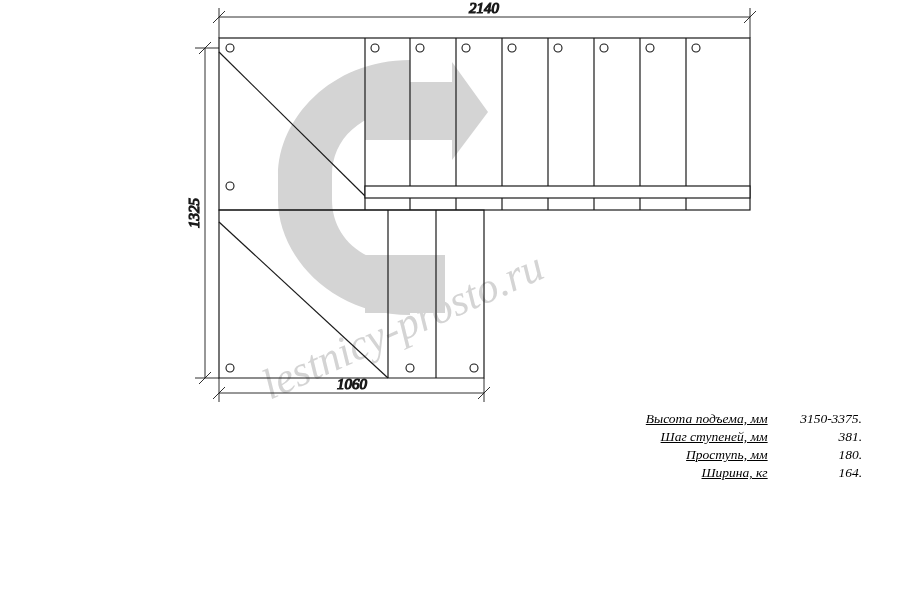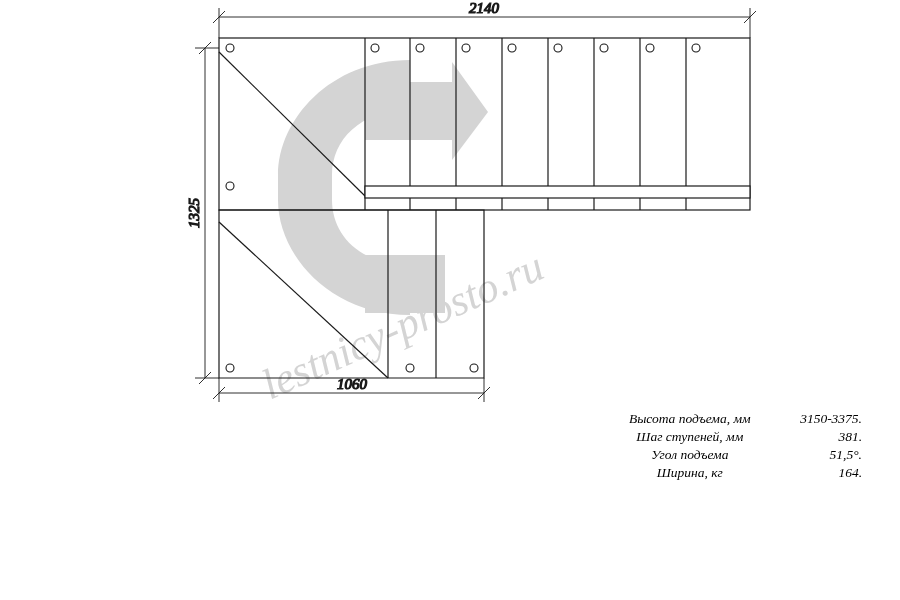--- a/index.html
+++ b/index.html
@@ -47,21 +47,22 @@
   #spec-table table {
     border-collapse: collapse;
     width: 100%;
   }
   #spec-table td {
     padding: 1px 0 1px 0;
     white-space: nowrap;
     line-height: 16px;
   }
   #spec-table td.label {
-    text-align: center;
+    text-align: right;
+    text-decoration: underline;
   }
   #spec-table td.value {
     text-align: right;
     padding-left: 12px;
   }
 </style>
 </head>
 <body>
 
 <div id="page">
@@ -182,22 +183,22 @@
       <tbody>
         <tr>
           <td class="label">Высота подъема, мм</td>
           <td class="value">3150-3375.</td>
         </tr>
         <tr>
           <td class="label">Шаг ступеней, мм</td>
           <td class="value">381.</td>
         </tr>
         <tr>
-          <td class="label">Угол подъема</td>
-          <td class="value">51,5°.</td>
+          <td class="label">Проступь, мм</td>
+          <td class="value">180.</td>
         </tr>
         <tr>
           <td class="label">Ширина, кг</td>
           <td class="value">164.</td>
         </tr>
       </tbody>
     </table>
   </div>
 
 </div>

